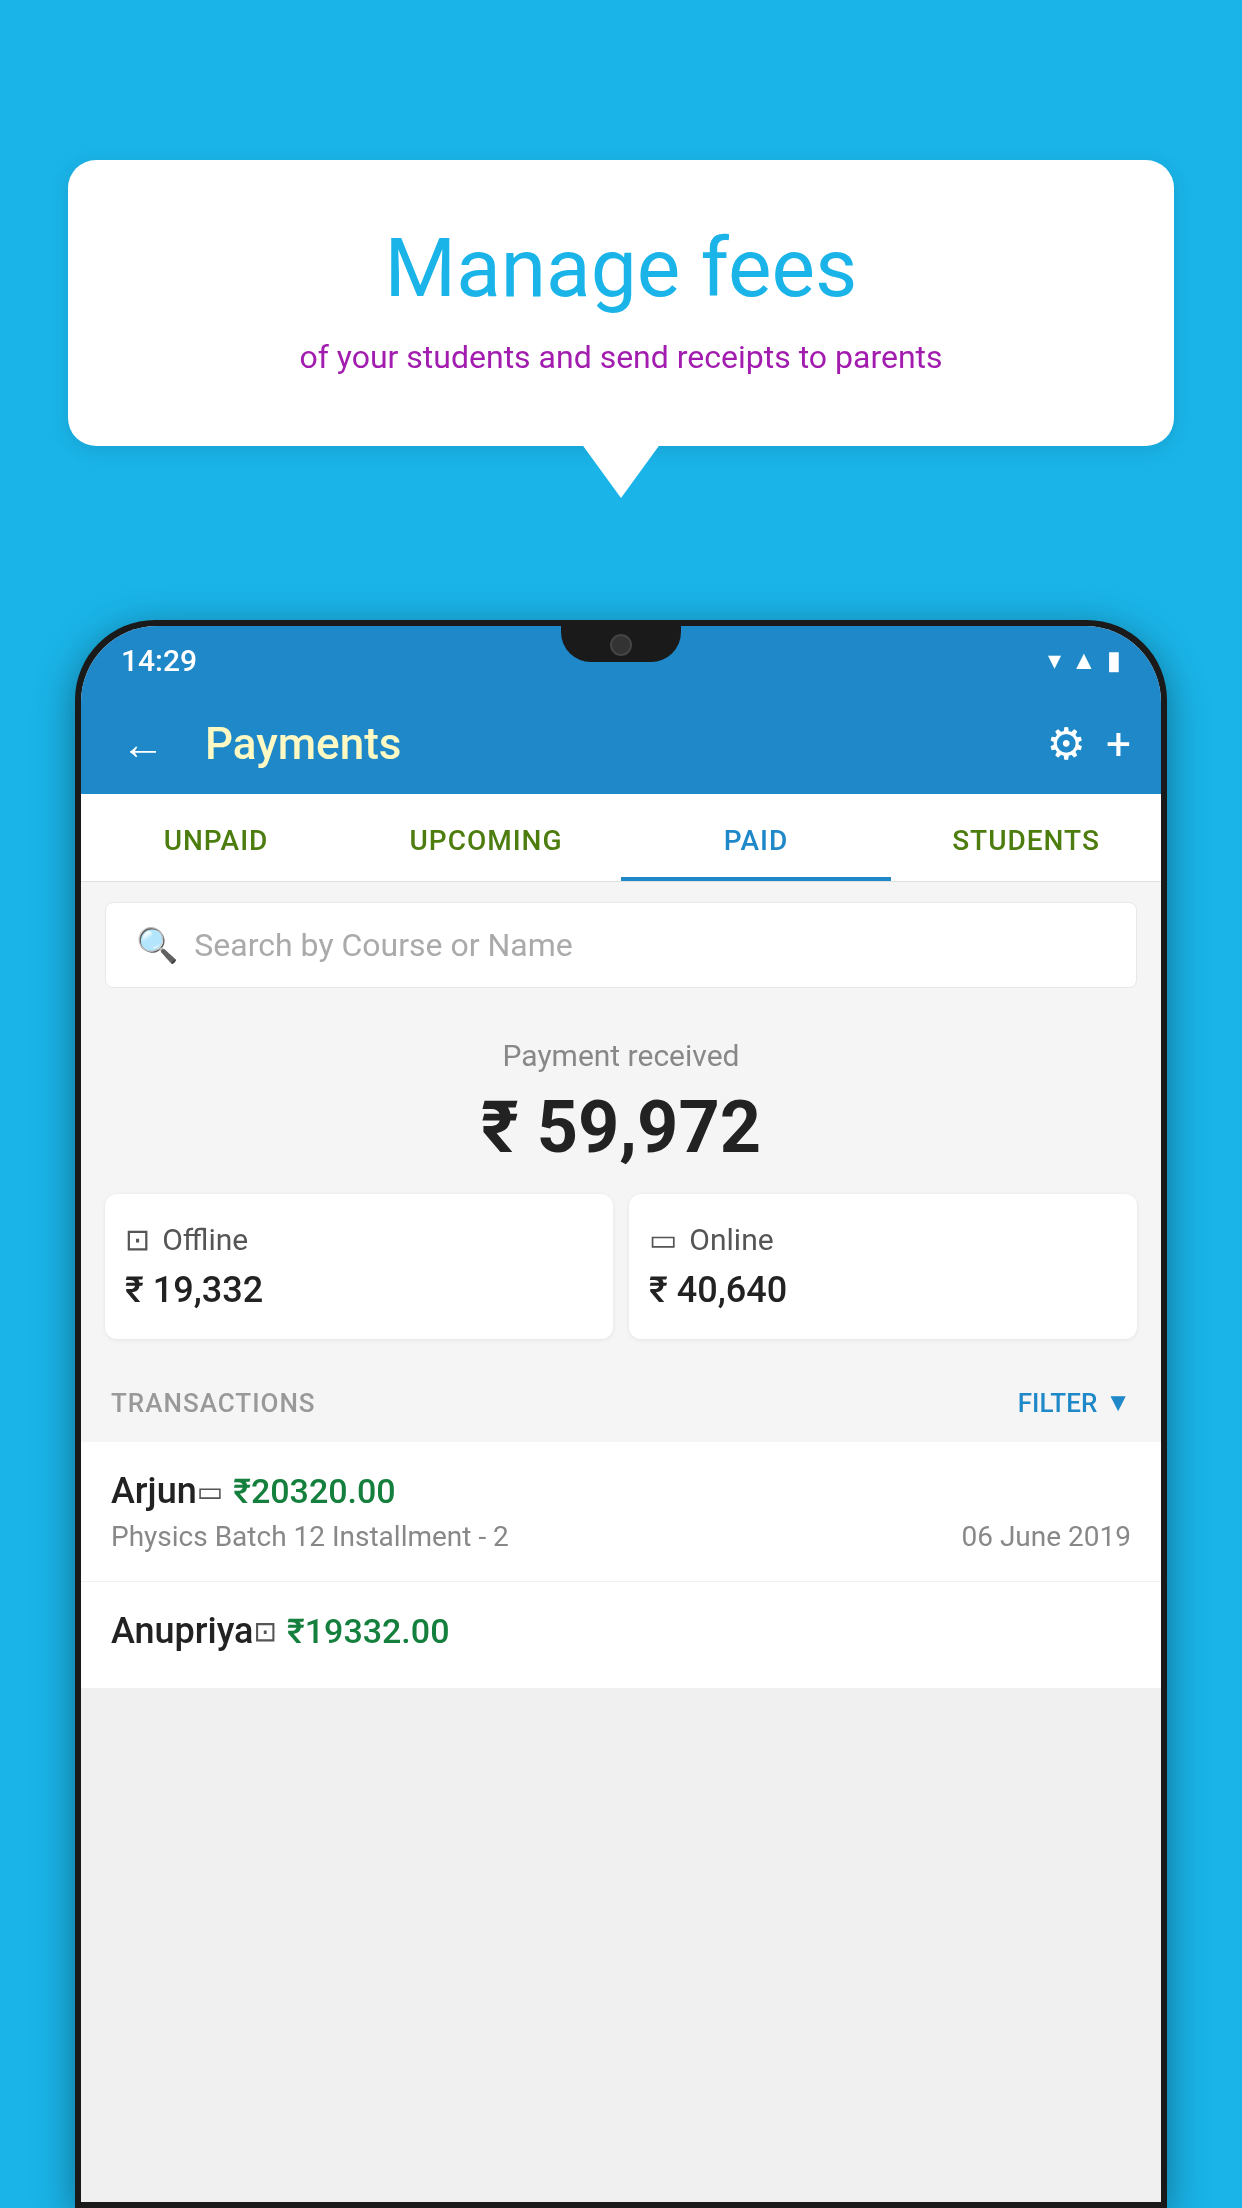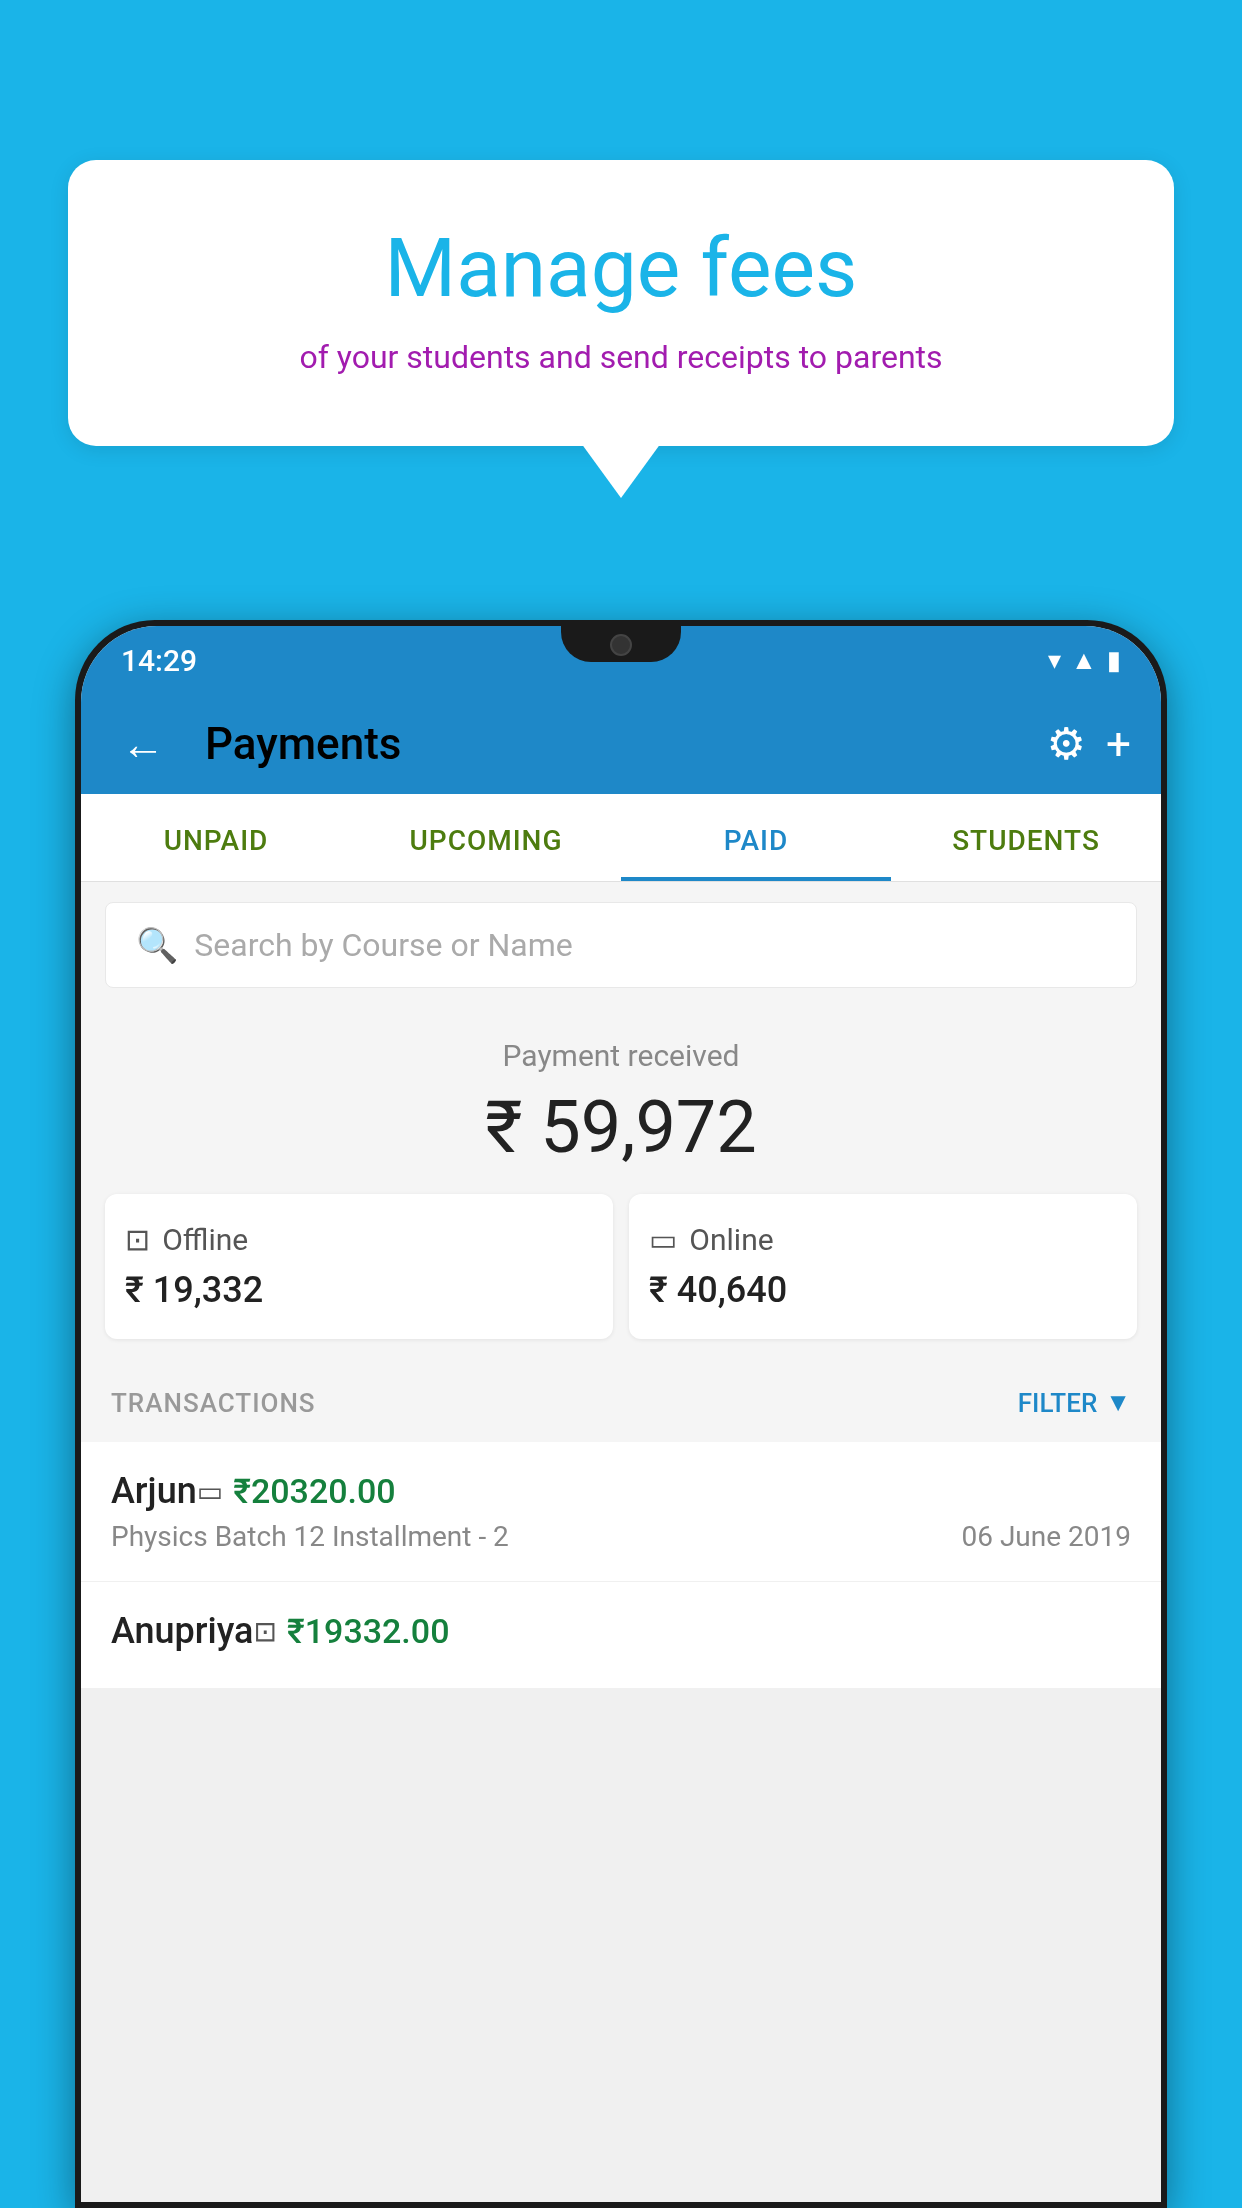--- a/index.html
+++ b/index.html
@@ -127,21 +127,21 @@
     }
 
     .back-btn {
       color: white;
       font-size: 44px;
       cursor: pointer;
       padding: 10px;
     }
 
     .app-bar-title {
-      color: #000000;
+      color: #fef9c3;
       font-size: 44px;
       font-weight: 500;
       flex: 1;
       margin-left: 10px;
     }
 
     .app-bar-actions {
       display: flex;
       gap: 20px;
       align-items: center;
@@ -221,21 +221,21 @@
 
     .payment-label {
       font-size: 30px;
       color: #888;
       margin-bottom: 12px;
     }
 
     .payment-amount {
       font-size: 72px;
       color: #222;
-      font-weight: 400;
+      font-weight: 700;
       margin-bottom: 24px;
     }
 
     .payment-cards {
       display: flex;
       gap: 16px;
     }
 
     .payment-card {
       flex: 1;

